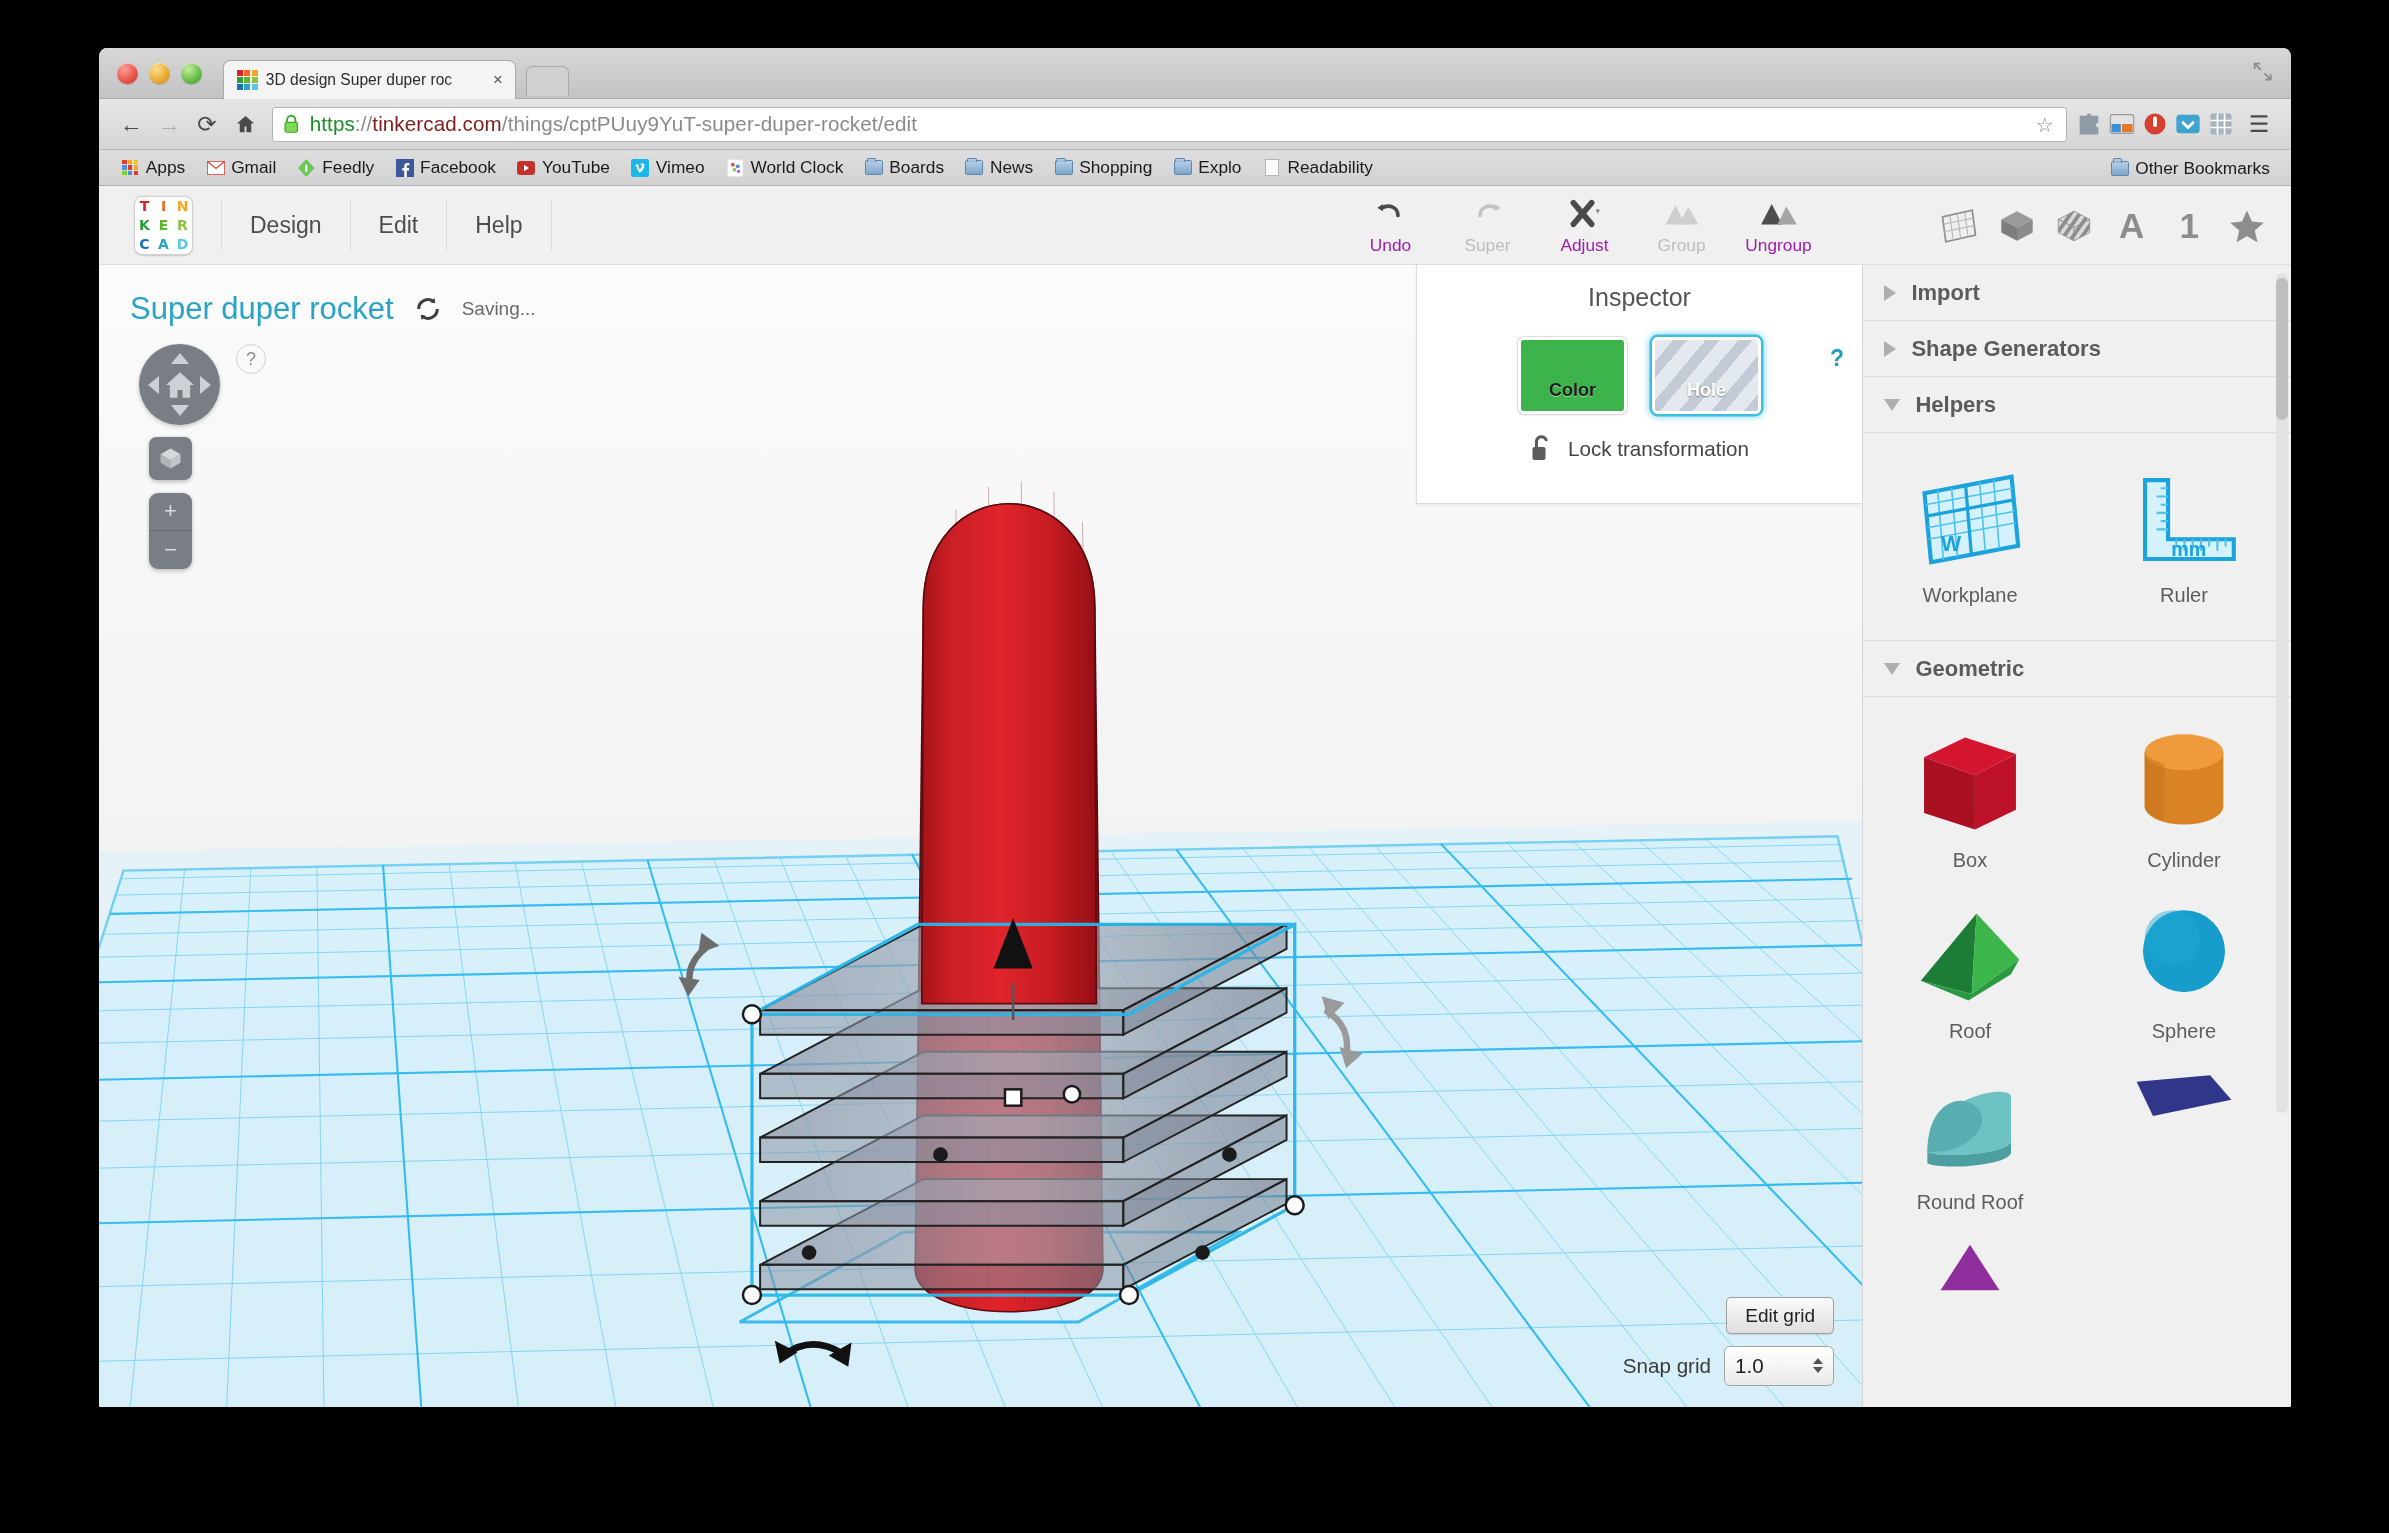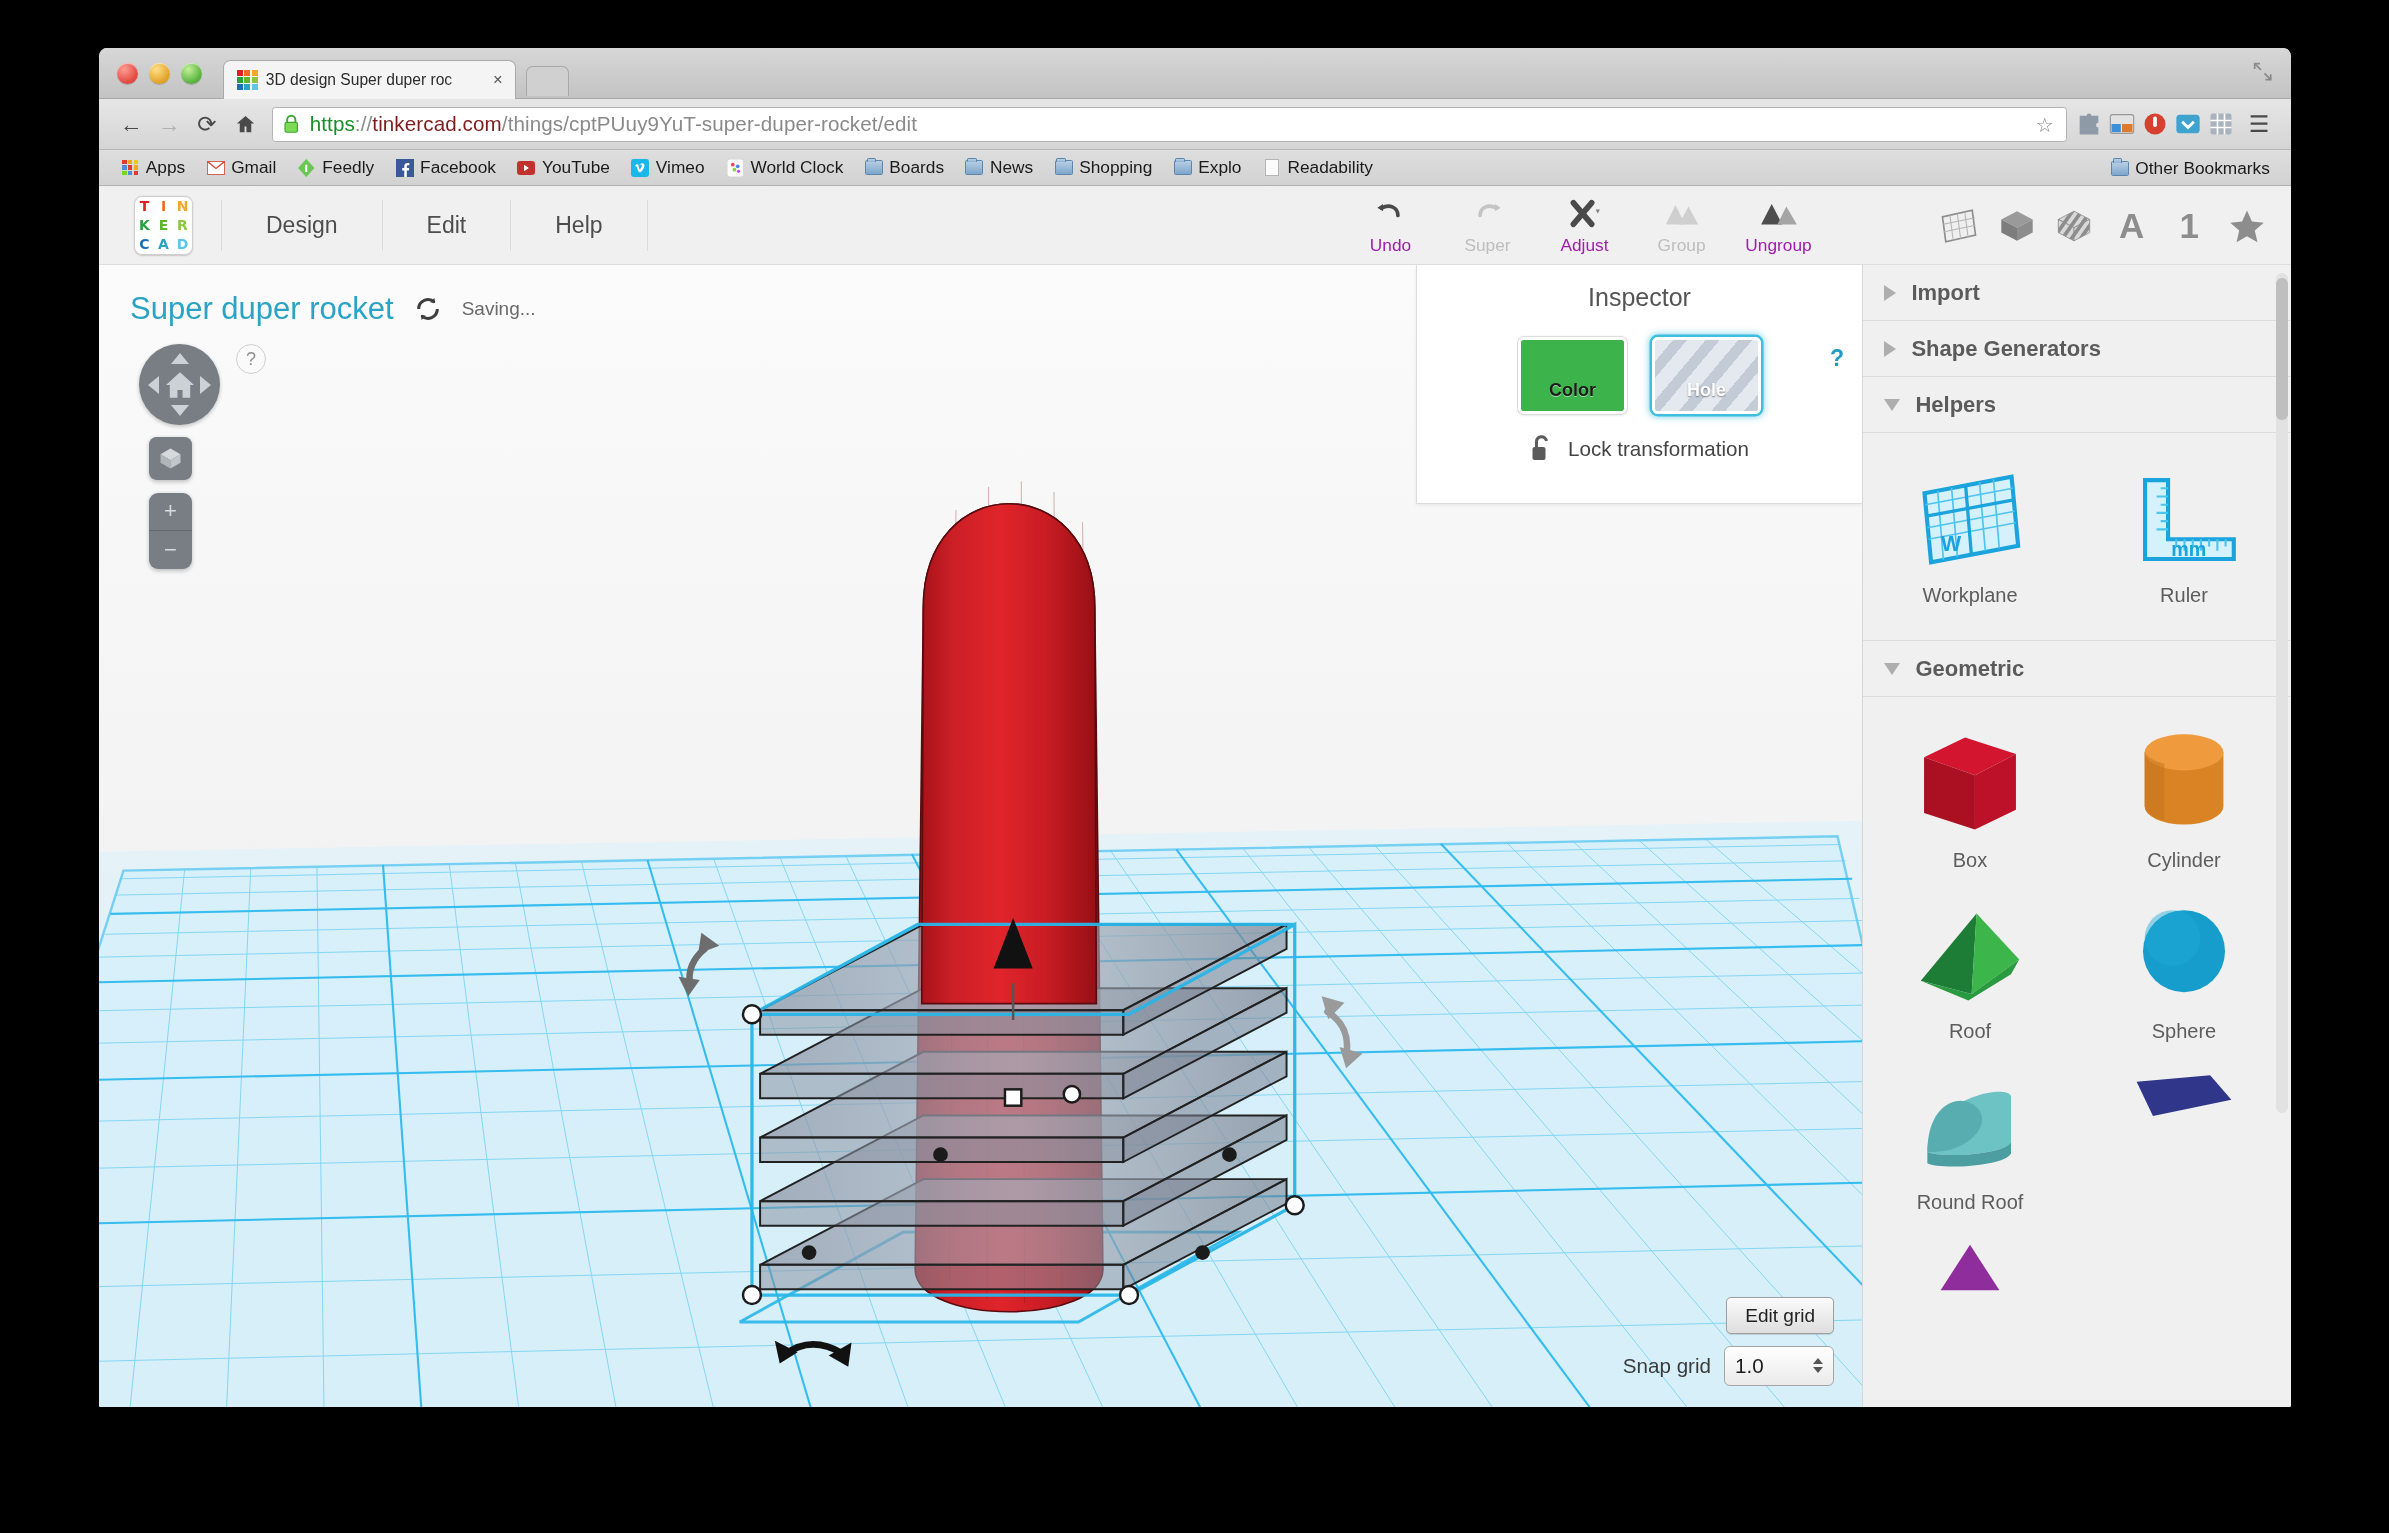--- a/index.html
+++ b/index.html
@@ -181,21 +181,21 @@
     display: grid;
     grid-template-columns: repeat(3, 1fr);
     grid-template-rows: repeat(3, 1fr);
     align-items: center; justify-items: center;
     font-size: 14px; font-weight: bold;
     font-family: "DejaVu Sans", sans-serif;
     line-height: 1;
   }
   #app-menu { display: flex; align-items: center; margin-left: 28px; height: 51px; }
   .app-menu-item {
-    padding: 0 44px; height: 51px;
+    padding: 0 28px; height: 51px;
     display: flex; align-items: center;
     font-size: 23px; color: #4d4d4d;
     border-right: 0.8px solid #dcdcdc;
     cursor: pointer;
   }
   .app-menu-item:first-child { border-left: 0.8px solid #dcdcdc; }
 
   #app-tools {
     position: absolute; left: 1243px; top: 0;
     height: 79px; display: flex; align-items: center; gap: 0;

